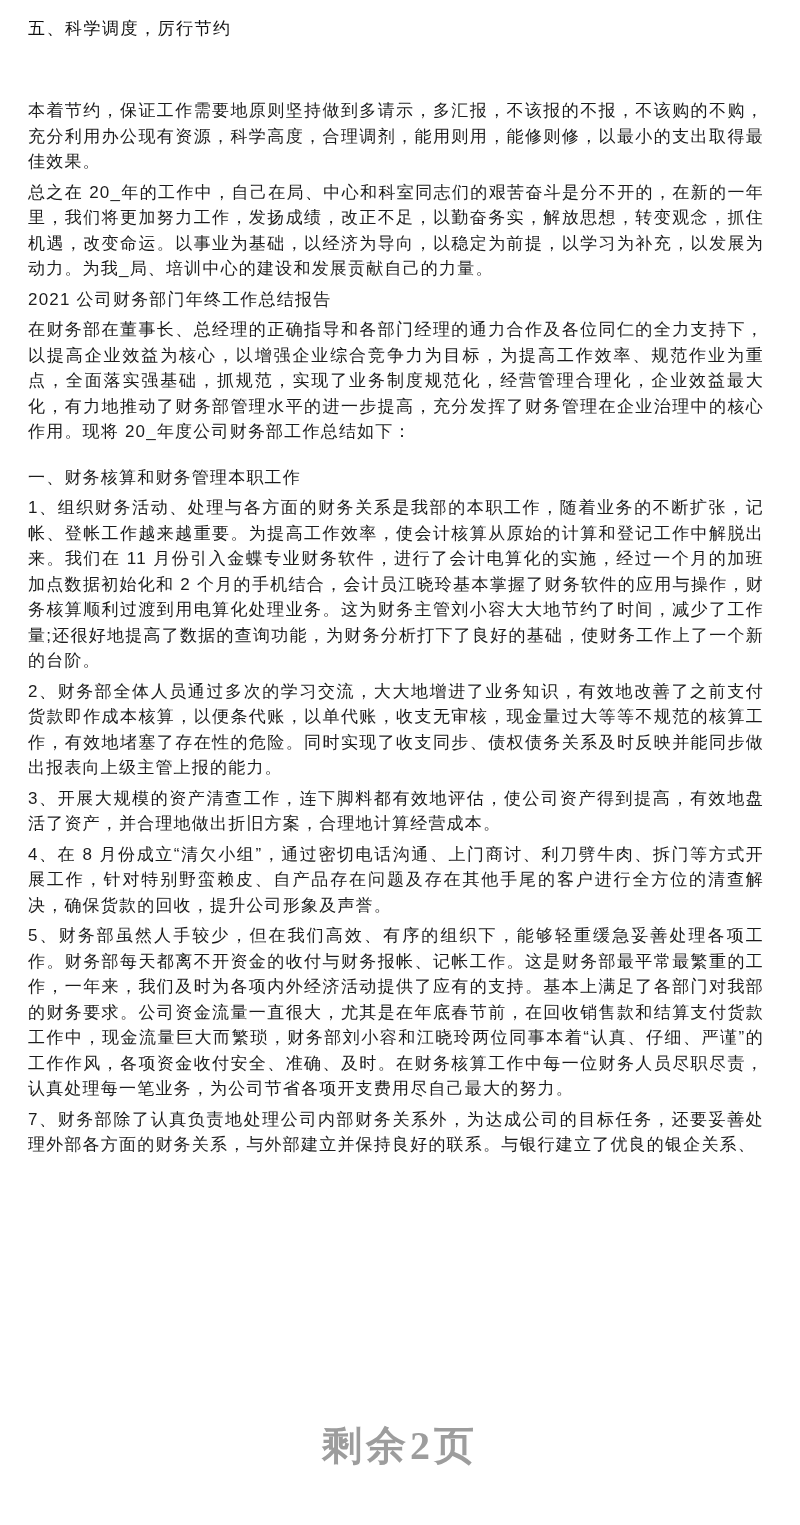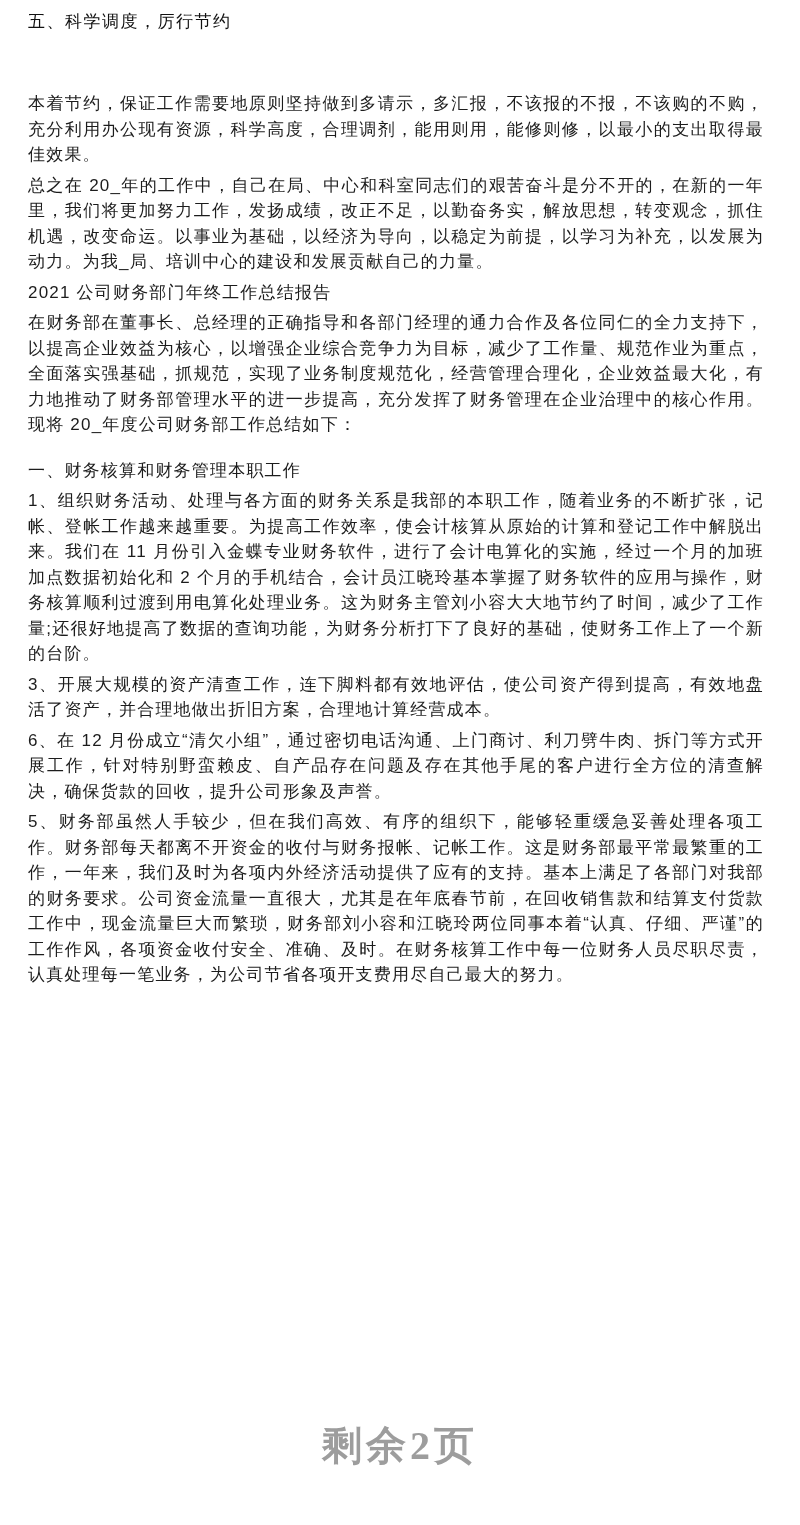--- a/index.html
+++ b/index.html
@@ -9,21 +9,21 @@
     height: 1525px;
     position: relative;
     font-family: "Liberation Sans", "DejaVu Sans", sans-serif;
     color: #1c1c1c;
     overflow: hidden;
   }
   .page {
     position: relative;
     width: 800px;
     height: 1525px;
-    padding: 10px 28px 0 28px;
+    padding: 17px 28px 0 28px;
     background: #ffffff;
     border-radius: 12px;
   }
   .doc-heading {
     font-size: 17px;
     font-weight: 400;
     letter-spacing: 1.5px;
     color: #111111;
   }
   .doc-body {
@@ -60,25 +60,27 @@
 <body>
 
 <div class="page">
 
   <div class="doc-heading">五、科学调度，厉行节约</div>
 
   <div class="doc-body">
     <p>本着节约，保证工作需要地原则坚持做到多请示，多汇报，不该报的不报，不该购的不购，充分利用办公现有资源，科学高度，合理调剂，能用则用，能修则修，以最小的支出取得最佳效果。</p>
     <p>总之在 20_年的工作中，自己在局、中心和科室同志们的艰苦奋斗是分不开的，在新的一年里，我们将更加努力工作，发扬成绩，改正不足，以勤奋务实，解放思想，转变观念，抓住机遇，改变命运。以事业为基础，以经济为导向，以稳定为前提，以学习为补充，以发展为动力。为我_局、培训中心的建设和发展贡献自己的力量。</p>
     <p>2021 公司财务部门年终工作总结报告</p>
-    <p>在财务部在董事长、总经理的正确指导和各部门经理的通力合作及各位同仁的全力支持下，以提高企业效益为核心，以增强企业综合竞争力为目标，减少了工作量、规范作业为重点，全面落实强基础，抓规范，实现了业务制度规范化，经营管理合理化，企业效益最大化，有力地推动了财务部管理水平的进一步提高，充分发挥了财务管理在企业治理中的核心作用。现将 20_年度公司财务部工作总结如下：</p>
+    <p>在财务部在董事长、总经理的正确指导和各部门经理的通力合作及各位同仁的全力支持下，以提高企业效益为核心，以增强企业综合竞争力为目标，为提高工作效率、规范作业为重点，全面落实强基础，抓规范，实现了业务制度规范化，经营管理合理化，企业效益最大化，有力地推动了财务部管理水平的进一步提高，充分发挥了财务管理在企业治理中的核心作用。现将 20_年度公司财务部工作总结如下：</p>
     <p class="section-gap">一、财务核算和财务管理本职工作</p>
     <p>1、组织财务活动、处理与各方面的财务关系是我部的本职工作，随着业务的不断扩张，记帐、登帐工作越来越重要。为提高工作效率，使会计核算从原始的计算和登记工作中解脱出来。我们在 11 月份引入金蝶专业财务软件，进行了会计电算化的实施，经过一个月的加班加点数据初始化和 2 个月的手机结合，会计员江晓玲基本掌握了财务软件的应用与操作，财务核算顺利过渡到用电算化处理业务。这为财务主管刘小容大大地节约了时间，减少了工作量;还很好地提高了数据的查询功能，为财务分析打下了良好的基础，使财务工作上了一个新的台阶。</p>
+    <p>2、财务部全体人员通过多次的学习交流，大大地增进了业务知识，有效地改善了之前支付货款即作成本核算，以便条代账，以单代账，收支无审核，现金量过大等等不规范的核算工作，有效地堵塞了存在性的危险。同时实现了收支同步、债权债务关系及时反映并能同步做出报表向上级主管上报的能力。</p>
     <p>3、开展大规模的资产清查工作，连下脚料都有效地评估，使公司资产得到提高，有效地盘活了资产，并合理地做出折旧方案，合理地计算经营成本。</p>
-    <p>6、在 12 月份成立“清欠小组”，通过密切电话沟通、上门商讨、利刀劈牛肉、拆门等方式开展工作，针对特别野蛮赖皮、自产品存在问题及存在其他手尾的客户进行全方位的清查解决，确保货款的回收，提升公司形象及声誉。</p>
+    <p>4、在 8 月份成立“清欠小组”，通过密切电话沟通、上门商讨、利刀劈牛肉、拆门等方式开展工作，针对特别野蛮赖皮、自产品存在问题及存在其他手尾的客户进行全方位的清查解决，确保货款的回收，提升公司形象及声誉。</p>
     <p>5、财务部虽然人手较少，但在我们高效、有序的组织下，能够轻重缓急妥善处理各项工作。财务部每天都离不开资金的收付与财务报帐、记帐工作。这是财务部最平常最繁重的工作，一年来，我们及时为各项内外经济活动提供了应有的支持。基本上满足了各部门对我部的财务要求。公司资金流量一直很大，尤其是在年底春节前，在回收销售款和结算支付货款工作中，现金流量巨大而繁琐，财务部刘小容和江晓玲两位同事本着“认真、仔细、严谨”的工作作风，各项资金收付安全、准确、及时。在财务核算工作中每一位财务人员尽职尽责，认真处理每一笔业务，为公司节省各项开支费用尽自己最大的努力。</p>
+    <p>7、财务部除了认真负责地处理公司内部财务关系外，为达成公司的目标任务，还要妥善处理外部各方面的财务关系，与外部建立并保持良好的联系。与银行建立了优良的银企关系、</p>
   </div>
 
   <div class="doc-footer">
     <span>剩余2页</span>
   </div>
 
 </div>
 
 </body></html>

